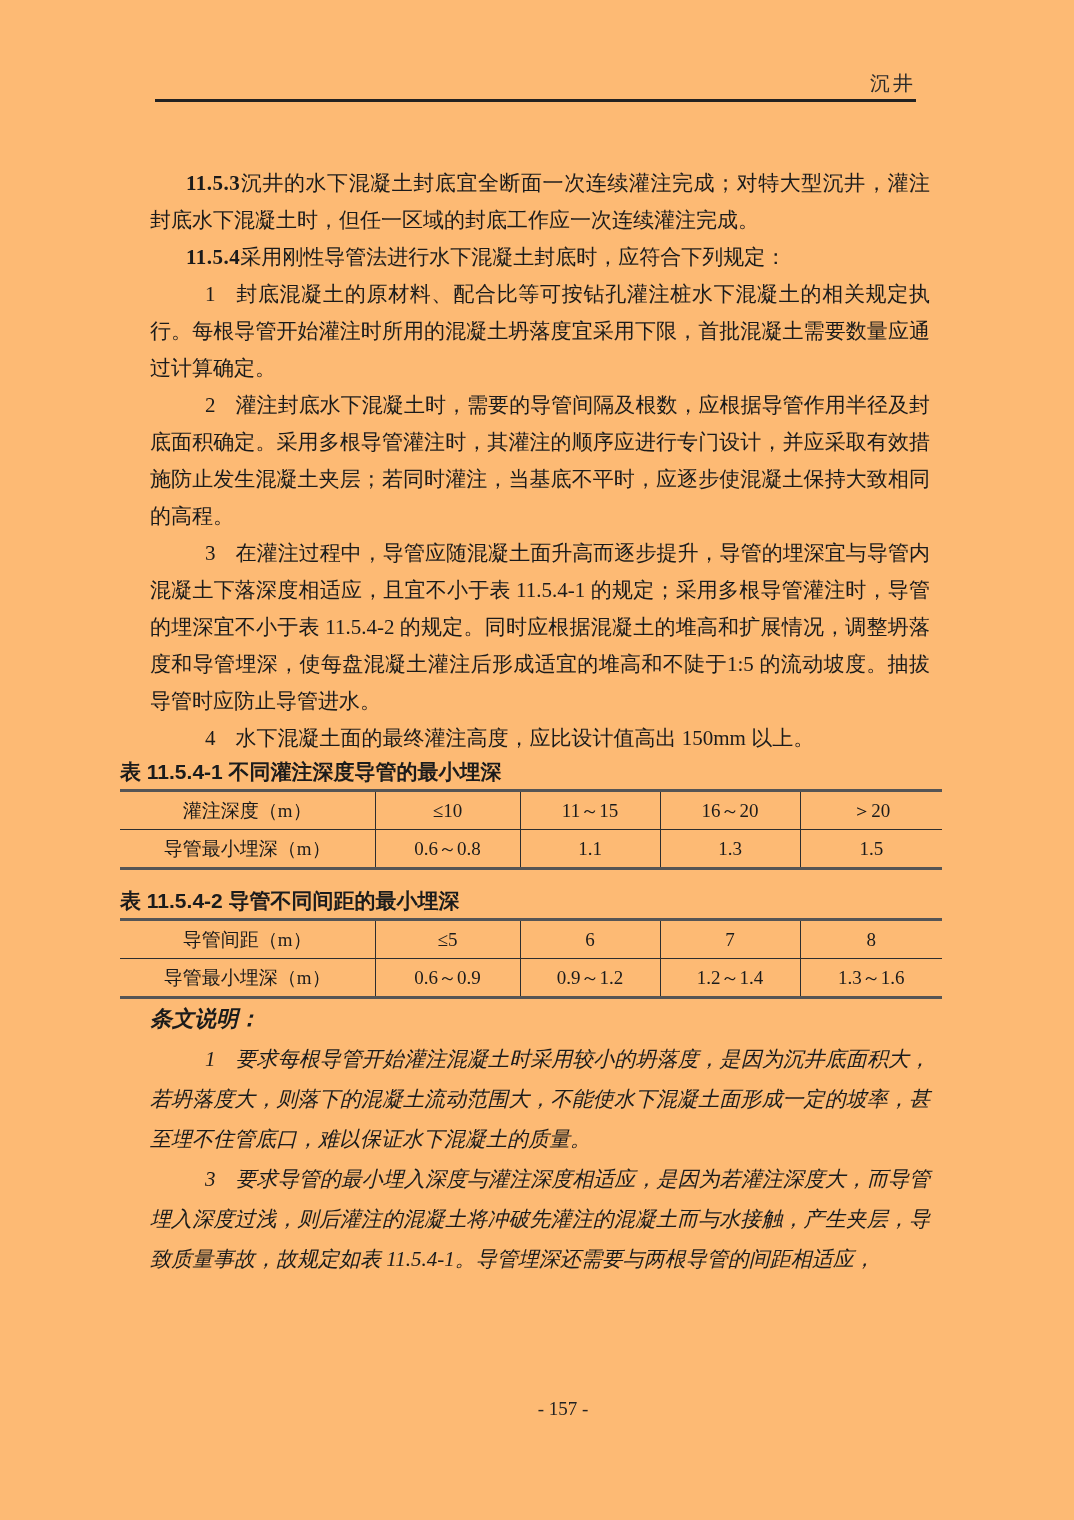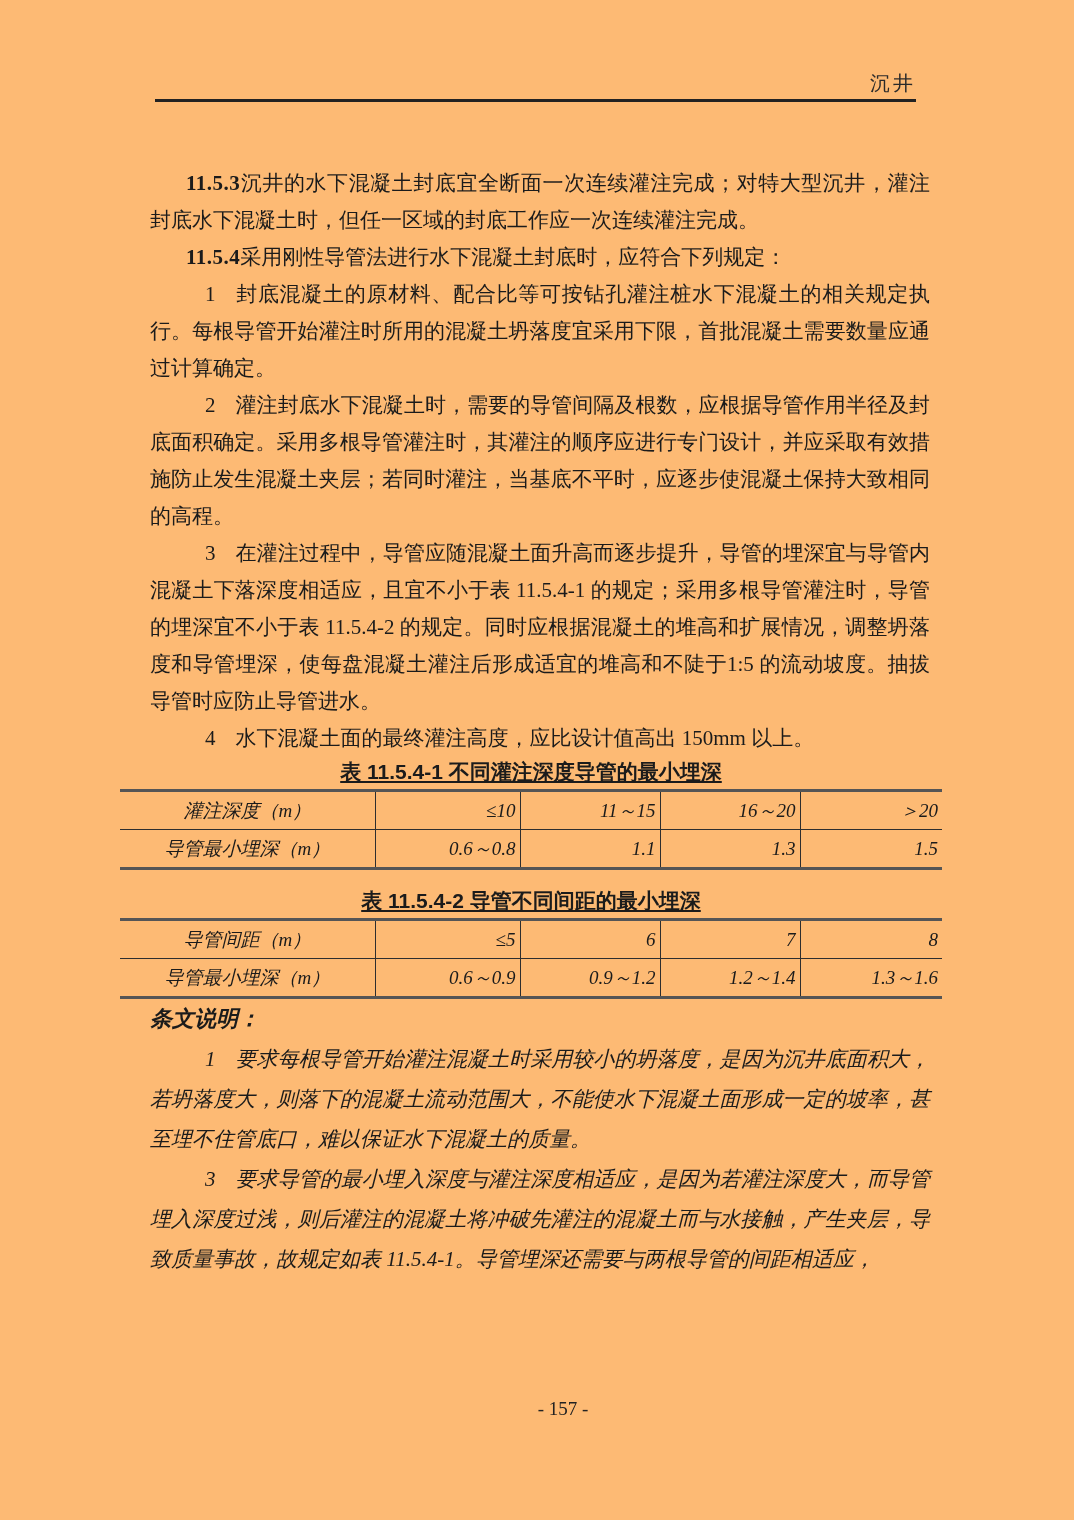--- a/index.html
+++ b/index.html
@@ -56,48 +56,45 @@
   .item { text-indent: 55px; margin-top: 6px; }
   .item-num { margin-right: 20px; }
   
   .table-wrap {
     width: 822px;
     margin-left: -30px;
     text-indent: 0;
   }
   .table-title {
     margin-top: 10px;
-    text-align: center;
     font-family: "Liberation Sans", "DejaVu Sans", sans-serif;
     font-weight: 700;
     font-size: 21px;
     line-height: 30px;
     text-indent: 0;
-    text-decoration: underline;
   }
   .table-title.second { margin-top: 16px; }
   table.doc-table {
     width: 822px;
     border-collapse: collapse;
     table-layout: fixed;
     border-top: 3px solid #555555;
     border-bottom: 3px solid #555555;
     margin-top: 2px;
-    font-style: italic;
   }
   table.doc-table td {
     height: 37px;
     text-align: center;
     vertical-align: middle;
     font-size: 19px;
     line-height: 22px;
     padding: 0 4px;
     border-bottom: 1px solid #2e2e2e;
   }
-  table.doc-table td + td { border-left: 1px solid #2e2e2e; text-align: right; }
+  table.doc-table td + td { border-left: 1px solid #2e2e2e; }
   
   .cw-heading {
     margin-top: 30px;
     font-style: italic;
     font-weight: 700;
     font-size: 22px;
     line-height: 40px;
     text-indent: 0;
   }
   .cw-item {

